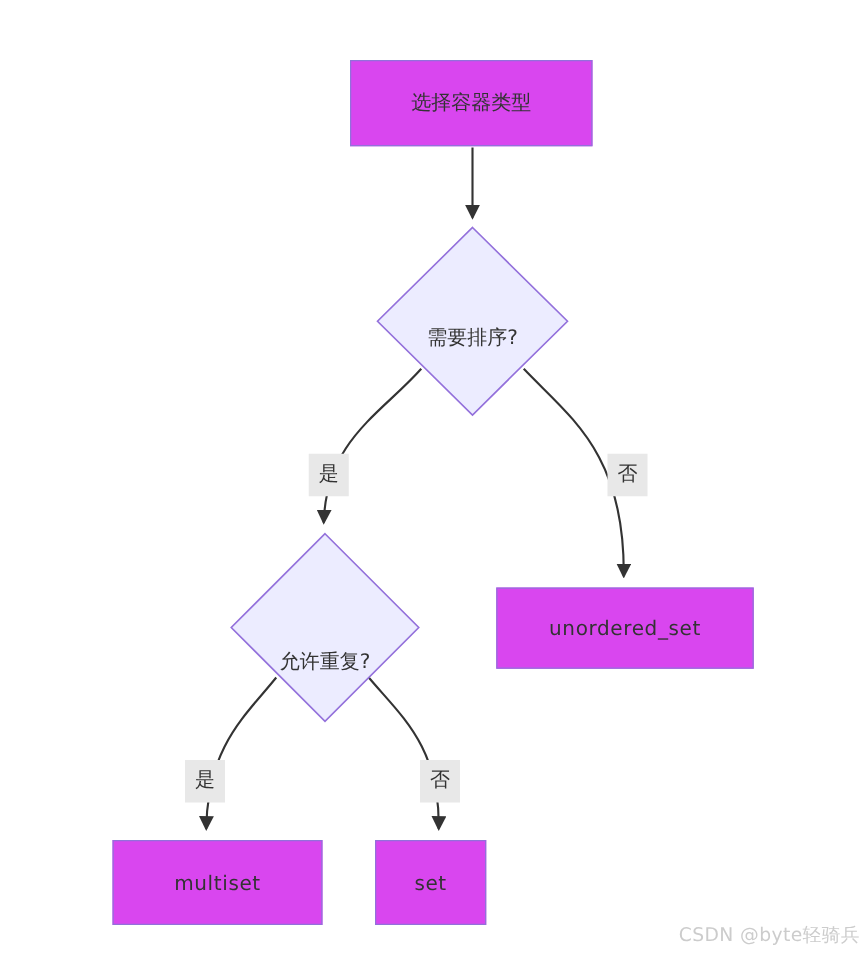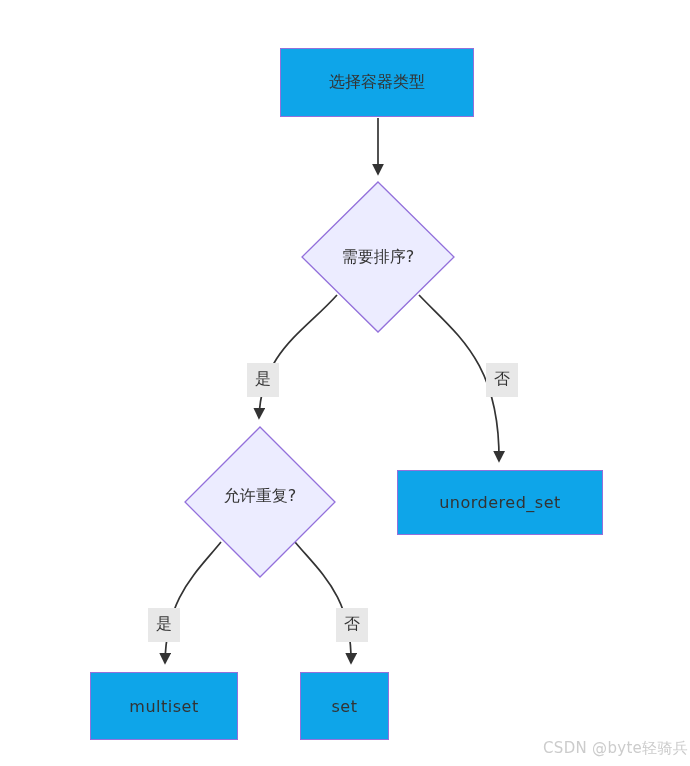--- a/index.html
+++ b/index.html
@@ -18,36 +18,37 @@
     position: absolute;
     left: 0; top: 0;
     width: 690px; height: 766px;
   }
 
   .node {
     position: absolute;
     display: flex;
     align-items: center;
     justify-content: center;
-    background: #0ea5e9;
+    background: #d946ef;
     border: 1px solid #9370DB;
     color: #333333;
     font-size: 16px;
     text-align: center;
   }
 
   .node.code { letter-spacing: 0.5px; }
 
   .diamond-label {
     position: absolute;
     transform: translate(-50%, -50%);
     color: #333333;
     font-size: 16px;
     white-space: nowrap;
     text-align: center;
+    margin-top: 14px;
   }
 
   .edge-label {
     position: absolute;
     transform: translate(-50%, -50%);
     background: #e8e8e8;
     color: #333333;
     font-size: 16px;
     line-height: 1;
     padding: 8px 8px 10px 8px;
@@ -91,31 +92,31 @@
   </svg>
 
   <div class="node" style="left:280px; top:48px; width:194px; height:69px;">
     <span>选择容器类型</span>
   </div>
 
   <div class="node code" style="left:397px; top:470px; width:206px; height:65px;">
     <span>unordered_set</span>
   </div>
 
-  <div class="node code" style="left:90px; top:672px; width:148px; height:68px;">
+  <div class="node code" style="left:90px; top:672px; width:168px; height:68px;">
     <span>multiset</span>
   </div>
 
   <div class="node code" style="left:300px; top:672px; width:89px; height:68px;">
     <span>set</span>
   </div>
 
   <div class="diamond-label" style="left:378px; top:257px;">需要排序?</div>
 
-  <div class="diamond-label" style="left:260px; top:496px;text-align:right;">允许重复?</div>
+  <div class="diamond-label" style="left:260px; top:516px;text-align:right;">允许重复?</div>
 
   <div class="edge-label" style="left:263px; top:380px;">是</div>
 
   <div class="edge-label" style="left:502px; top:380px;">否</div>
 
   <div class="edge-label" style="left:164px; top:625px;">是</div>
 
   <div class="edge-label" style="left:352px; top:625px;">否</div>
 
   <div class="watermark">CSDN @byte轻骑兵</div>

